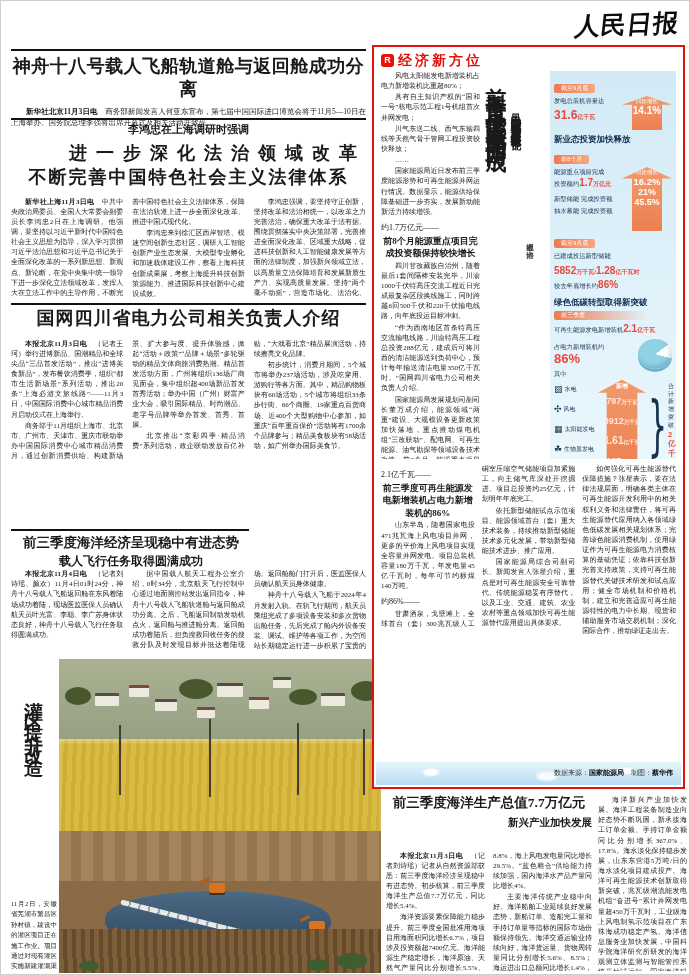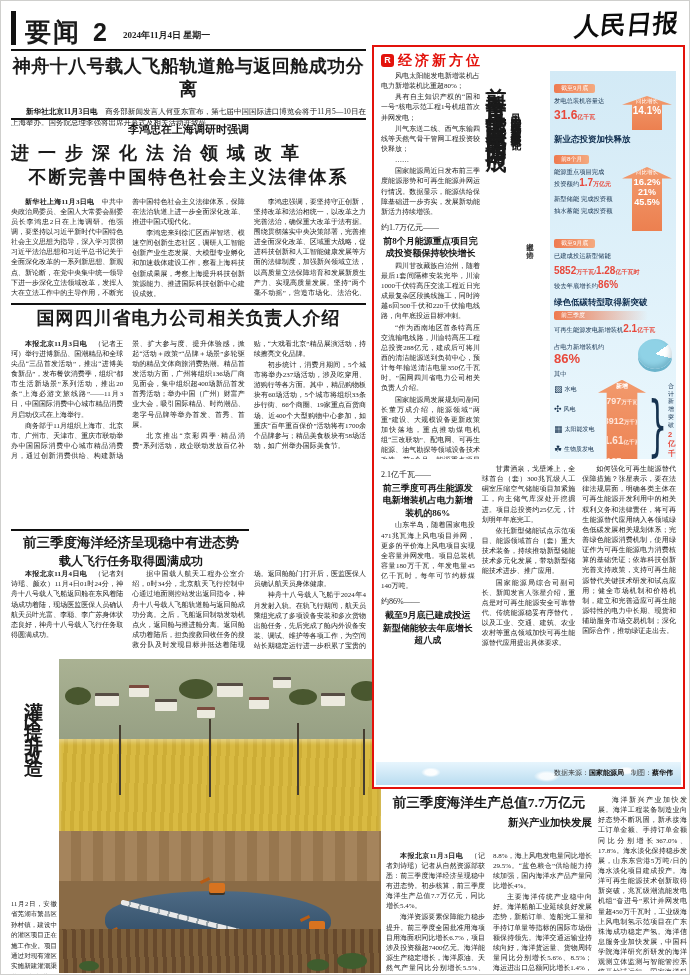--- a/index.html
+++ b/index.html
@@ -22,21 +22,21 @@
   .cols2{column-count:2;column-gap:8px;font-size:7px;line-height:1.45;text-align:justify;overflow:hidden}
   .cols3 p,.cols2 p,.bodytxt p{text-indent:2em;margin-bottom:1px}
   .dl{font-weight:700}
   
   .lead{position:absolute;left:10px;top:54px;width:355px}
   .lead-h{font:700 18px/1.25 "Liberation Sans","DejaVu Sans",sans-serif;text-align:center;letter-spacing:.5px}
   .lead-p{margin-top:6px;font-size:7.5px;line-height:1.5;text-align:justify;text-indent:2em}
   
   .lhz{position:absolute;left:10px;top:123px;width:355px}
   .lhz-k{font:700 11px/1 "Liberation Serif",serif;text-align:center;margin-bottom:6px}
-  .lhz-h1{font:700 18px/1.35 "Liberation Serif",serif;text-align:left;letter-spacing:9px;white-space:nowrap}
+  .lhz-h1{font:700 18px/1.35 "Liberation Serif",serif;text-align:right;letter-spacing:9px;white-space:nowrap}
   .lhz-h2{font:700 18px/1.35 "Liberation Serif",serif;text-align:center;letter-spacing:2px;white-space:nowrap}
   .lhz-body{margin-top:7px;height:104px}
   
   .cons{position:absolute;left:10px;top:307px;width:355px}
   .cons-h{font:700 18px/1.2 "Liberation Serif",serif;text-align:center;letter-spacing:1px;white-space:nowrap}
   .cons-body{margin-top:9px;height:176px}
   
   .sz-rule{left:10px;top:528px;width:238px}
   .sz{position:absolute;left:10px;top:533px;width:355px}
   .sz-h{font:700 13.5px/1.3 "Liberation Serif",serif;text-align:center;width:240px}
@@ -134,25 +134,20 @@
   .o-body{height:128px}
   .o-side{flex:1;font-size:7px;line-height:1.45;text-align:justify;overflow:hidden}
   .o-side p{text-indent:2em}
 </style>
 </head>
 <body>
 
 <div class="sheet">
 
   <div class="mh">
-    <div class="mh-brand">
-      <span class="mh-sec">要闻</span>
-      <span class="mh-num">2</span>
-      <span class="mh-date">2024年11月4日 星期一</span>
-    </div>
     <span class="mh-logo">人民日报</span>
   </div>
   <div class="mh-rule"></div>
 
   <div class="lead">
     <div class="lead-h">神舟十八号载人飞船轨道舱与返回舱成功分离</div>
     <p class="lead-p"><b class="dl">新华社北京11月3日电</b><span>　商务部新闻发言人何亚东宣布，第七届中国国际进口博览会将于11月5—10日在上海举办。国务院总理李强将出席开幕式及相关活动并致辞。</span></p>
   </div>
   <div class="rule" style="left:10px;top:117px;width:355px"></div>
 
@@ -335,21 +330,20 @@
           </div>
         </div>
       </div>
     </div>
 
     <div class="f-lower">
       <p class="f-sec-label">2.1亿千瓦——</p>
       <p class="f-sec-head">前三季度可再生能源发电新增装机占电力新增装机的86%</p>
       <p>山东半岛，随着国家电投471兆瓦海上风电项目并网，更多的平价海上风电项目实现全容量并网发电。项目总装机容量180万千瓦，年发电量45亿千瓦时，每年可节约标煤140万吨。</p>
       <p class="f-sec-label">约86%——</p>
-      <p class="f-sec-head">截至9月底已建成投运新型储能较去年底增长超八成</p>
       <p>甘肃酒泉，戈壁滩上，全球首台（套）300兆瓦级人工硐室压缩空气储能项目加紧施工，向主储气库深处开挖掘进。项目总投资约25亿元，计划明年年底完工。</p>
       <p>依托新型储能试点示范项目、能源领域首台（套）重大技术装备，持续推动新型储能技术多元化发展，带动新型储能技术进步、推广应用。</p>
       <p>国家能源局综合司副司长、新闻发言人张星介绍，重点是对可再生能源安全可靠替代、传统能源稳妥有序替代，以及工业、交通、建筑、农业农村等重点领域加快可再生能源替代应用提出具体要求。</p>
       <p>如何强化可再生能源替代保障措施？张星表示，要在法律法规层面，明确各类主体在可再生能源开发利用中的相关权利义务和法律责任，将可再生能源替代应用纳入各领域绿色低碳发展相关规划体系；完善绿色能源消费机制，使用绿证作为可再生能源电力消费核算的基础凭证；依靠科技创新完善支持政策，支持可再生能源替代关键技术研发和试点应用；健全市场机制和价格机制，建立和完善适应可再生能源特性的电力中长期、现货和辅助服务市场交易机制；深化国际合作，推动绿证走出去。</p>
     </div>
 
     <div class="f-sky">
       <div class="f-src">
         <span>数据来源：</span><b>国家能源局</b><span>　制图：</span><b>蔡华伟</b>
       </div>

